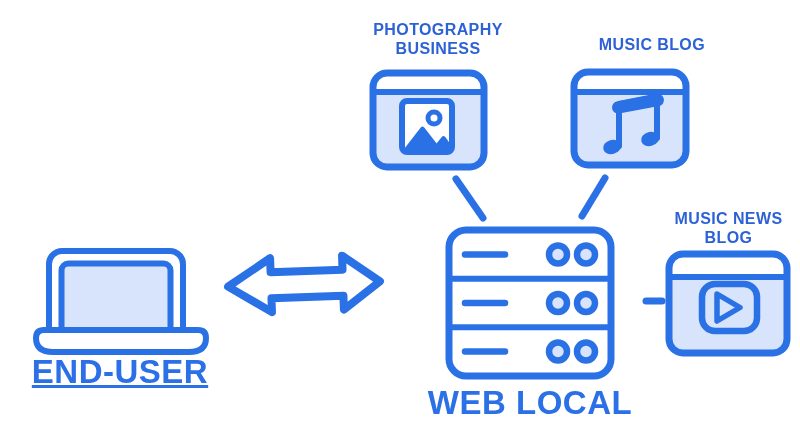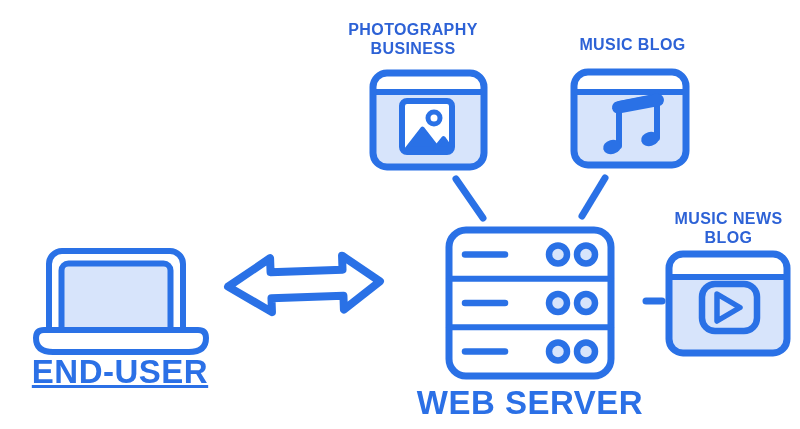--- a/index.html
+++ b/index.html
@@ -119,22 +119,22 @@
       <path d="M669,277 L669,268 Q669,254 683,254 L773,254 Q787,254 787,268 L787,277 Z" class="fw"></path>
       <line x1="669" y1="277" x2="787" y2="277" class="sk w6"></line>
       <rect x="669" y="254" width="118" height="99" rx="14" class="sk w7"></rect>
       <g>
         <rect x="702" y="284" width="55" height="47" rx="13" class="sk w65"></rect>
         <path d="M717,294 L740,307.5 L717,321 Z" class="sk w55"></path>
       </g>
     </g>
   </svg>
 
-  <div class="label label-small" style="left:328px;top:20px;width:170px;">PHOTOGRAPHY BUSINESS</div>
+  <div class="label label-small" style="left:353px;top:20px;width:170px;">PHOTOGRAPHY BUSINESS</div>
 
-  <div class="label label-small" style="left:560px;top:35px;width:145px;">MUSIC BLOG</div>
+  <div class="label label-small" style="left:560px;top:35px;width:145px;text-align:right;">MUSIC BLOG</div>
 
   <div class="label label-small" style="left:656px;top:209px;width:145px;">MUSIC NEWS BLOG</div>
 
   <div class="label label-large" style="left:25px;top:355px;width:190px;text-decoration:underline;">END-USER</div>
 
-  <div class="label label-large" style="left:413px;top:386px;width:234px;">WEB SERVER</div>
+  <div class="label label-large" style="left:413px;top:386px;width:234px;">WEB LOCAL</div>
 </div>
 
 </body></html>

